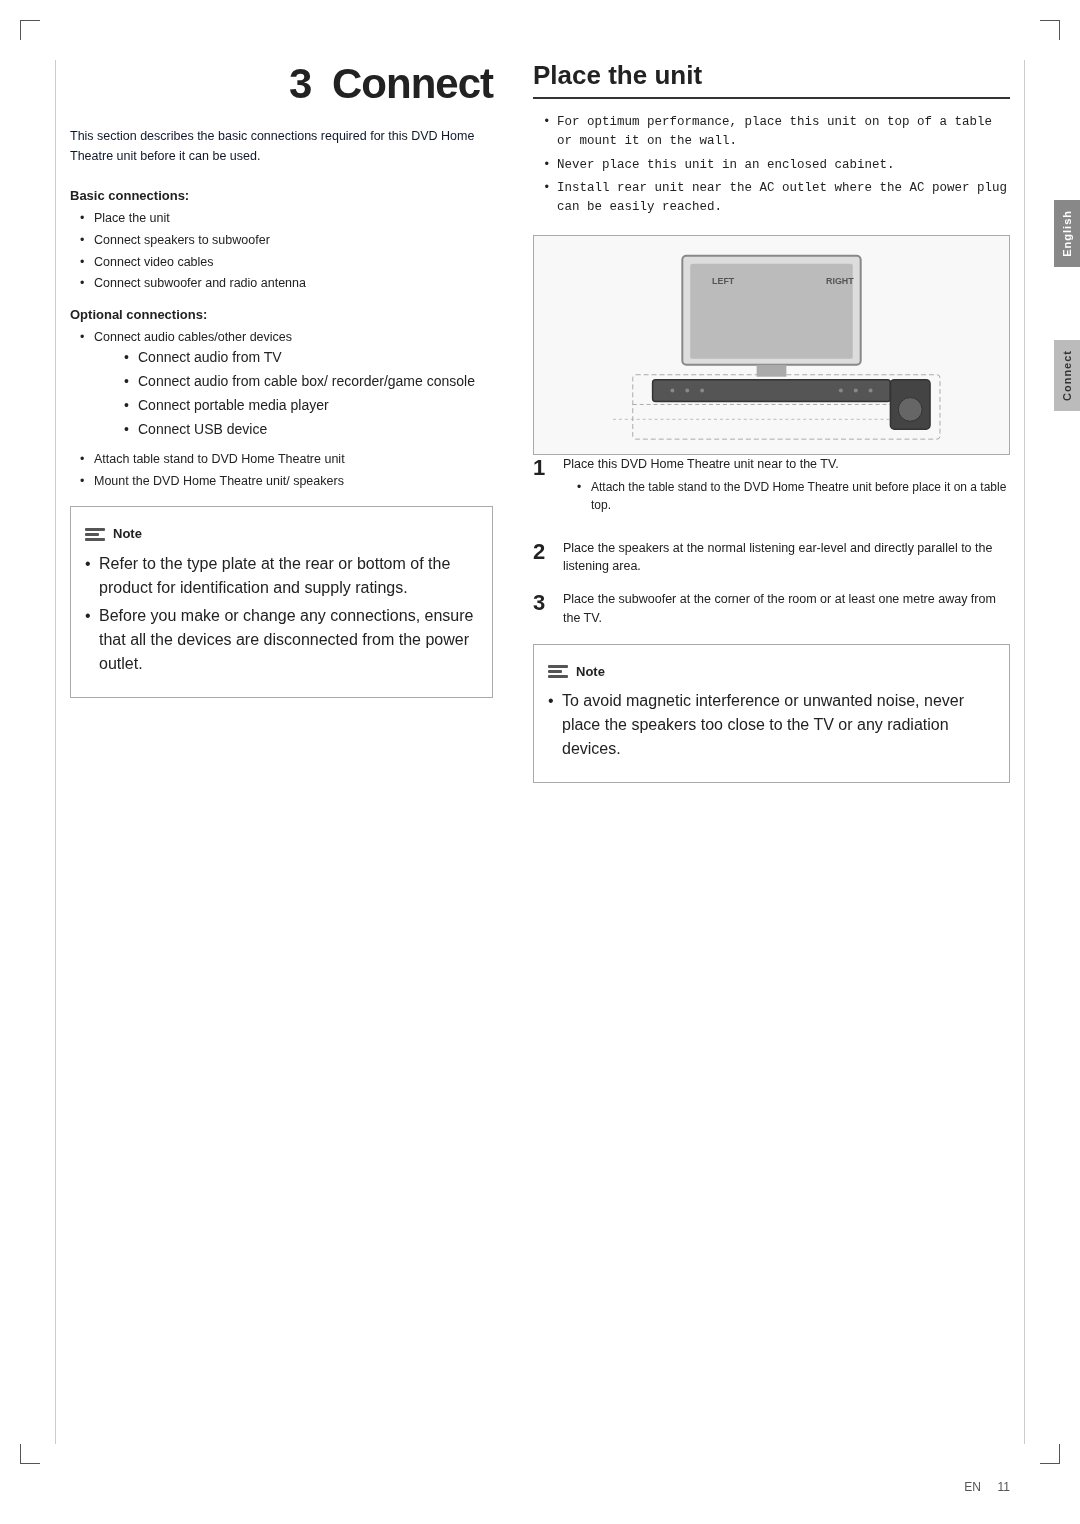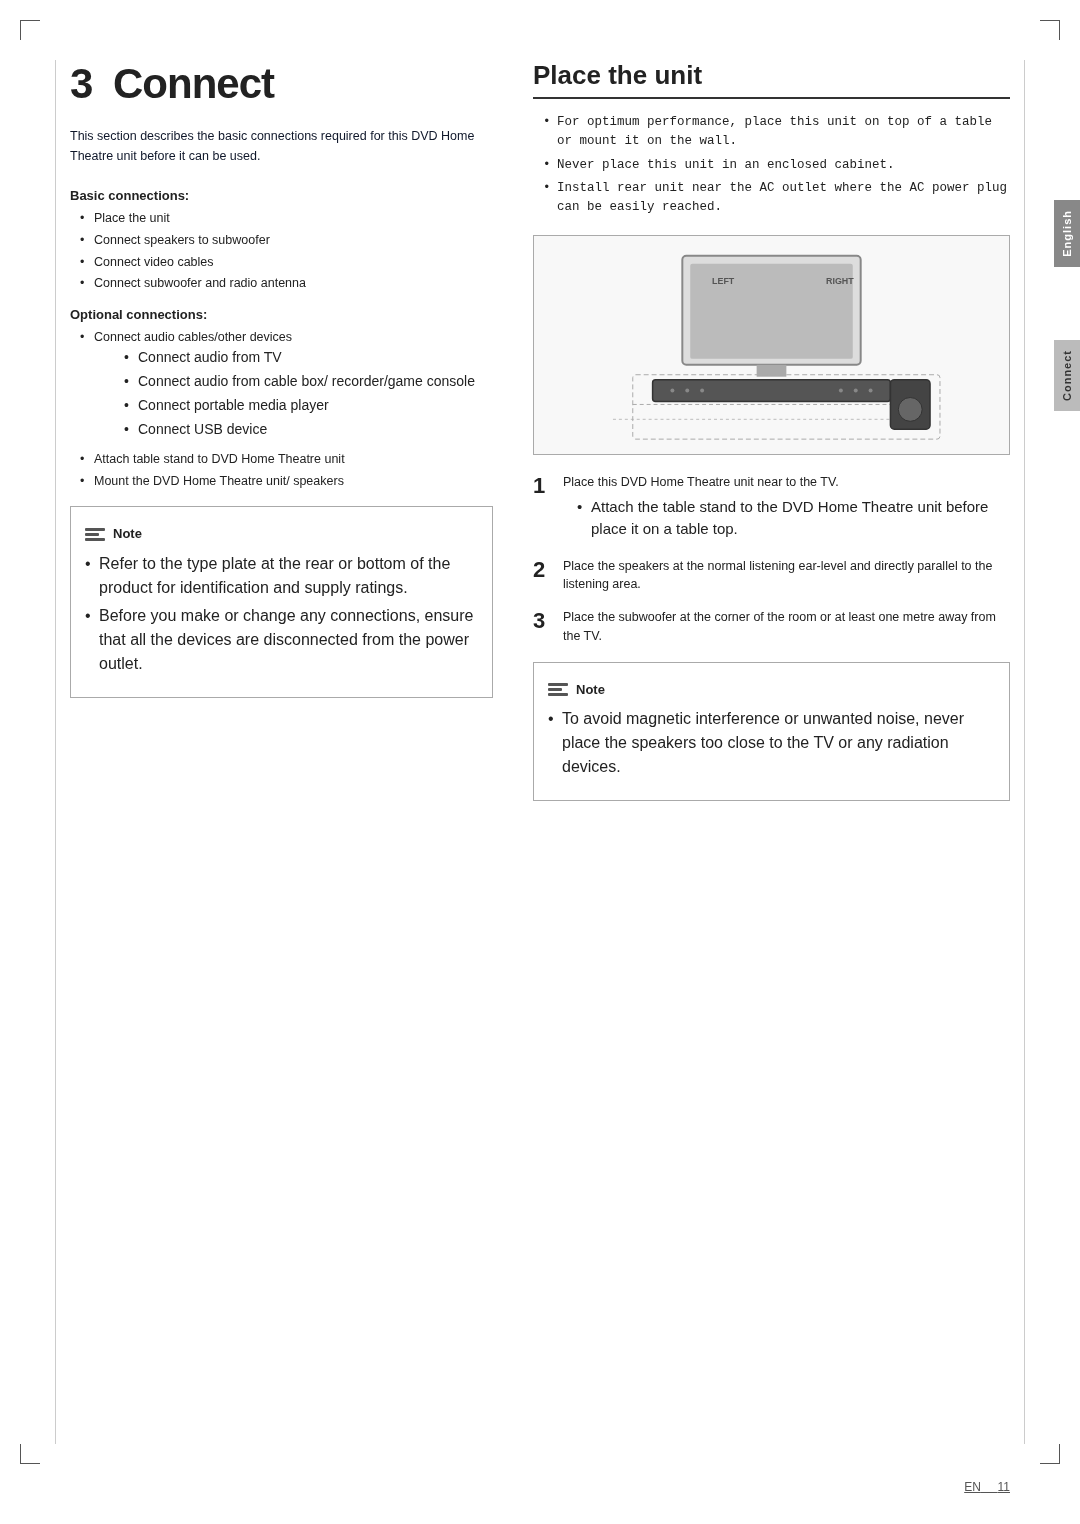--- a/index.html
+++ b/index.html
@@ -92,20 +92,21 @@
     }
 
     
     .chapter-heading {
       font-size: 42px;
       font-weight: bold;
       color: #222;
       margin-bottom: 18px;
       border-bottom: none;
       letter-spacing: -1px;
+      text-align: right;
     }
 
     .chapter-number {
       font-size: 42px;
       font-weight: bold;
       margin-right: 10px;
     }
 
     .intro-text {
       font-size: 12.5px;
@@ -235,21 +236,20 @@
       content: "•";
       position: absolute;
       left: 0;
     }
 
     
     .illustration-box {
       border: 1px solid #aaa;
       width: 100%;
       height: 220px;
-      margin-bottom: 18px;
       display: flex;
       align-items: center;
       justify-content: center;
       background: #f8f8f8;
       position: relative;
       overflow: hidden;
     }
 
     
     .ht-illustration {
@@ -286,39 +286,38 @@
 
     .step-sub-list {
       list-style: none;
       padding-left: 14px;
       margin-top: 4px;
     }
 
     .step-sub-list li {
       position: relative;
       padding-left: 14px;
-      margin-bottom: 2px;
-      font-size: 15px;
+      margin-bottom: 11px;
+      font-size: 12px;
       line-height: 1.5;
     }
 
     .step-sub-list li::before {
       content: "•";
       position: absolute;
       left: 0;
     }
 
     
     .page-footer {
       position: absolute;
       bottom: 30px;
       right: 70px;
       font-size: 12px;
       color: #555;
-      text-decoration: underline;
     }
 
     
     .margin-line-left {
       position: absolute;
       left: 55px;
       top: 60px;
       bottom: 80px;
       width: 1px;
       background: #ccc;

